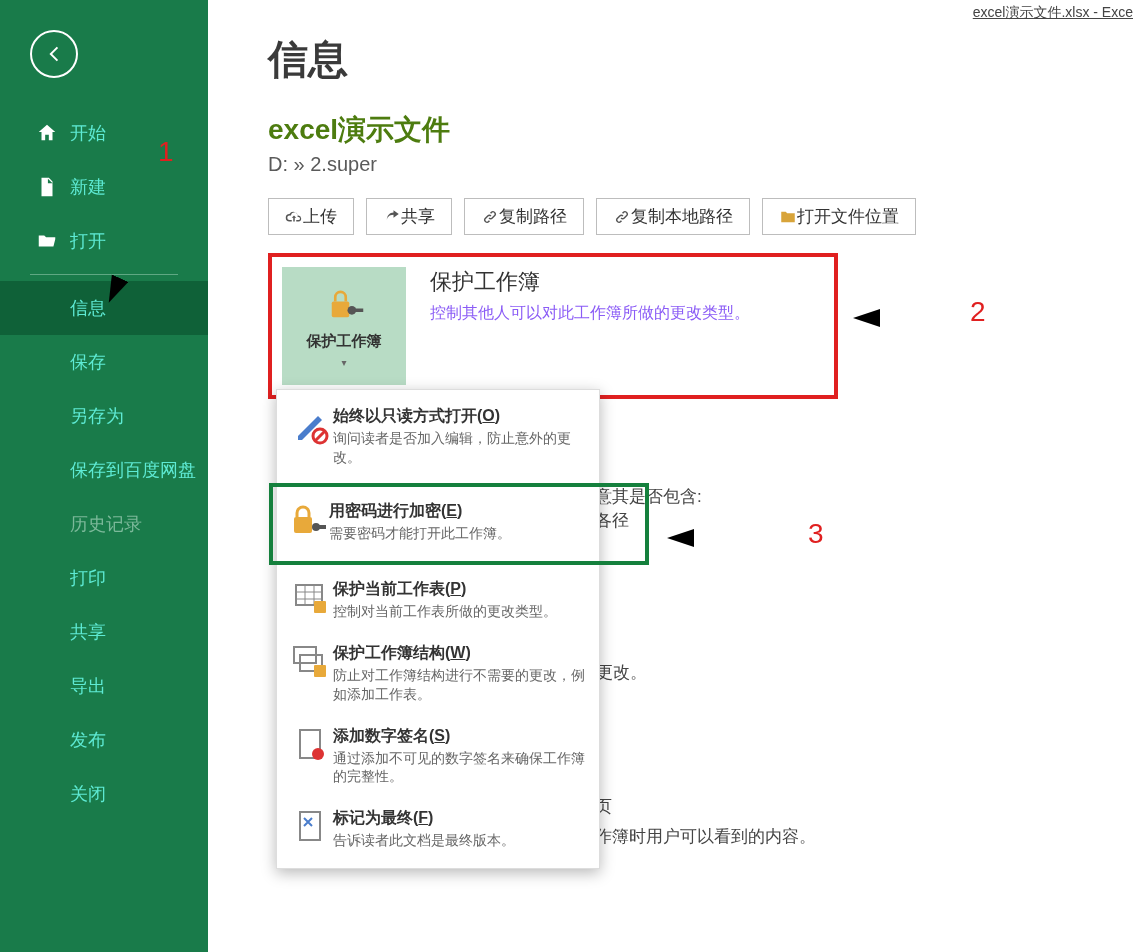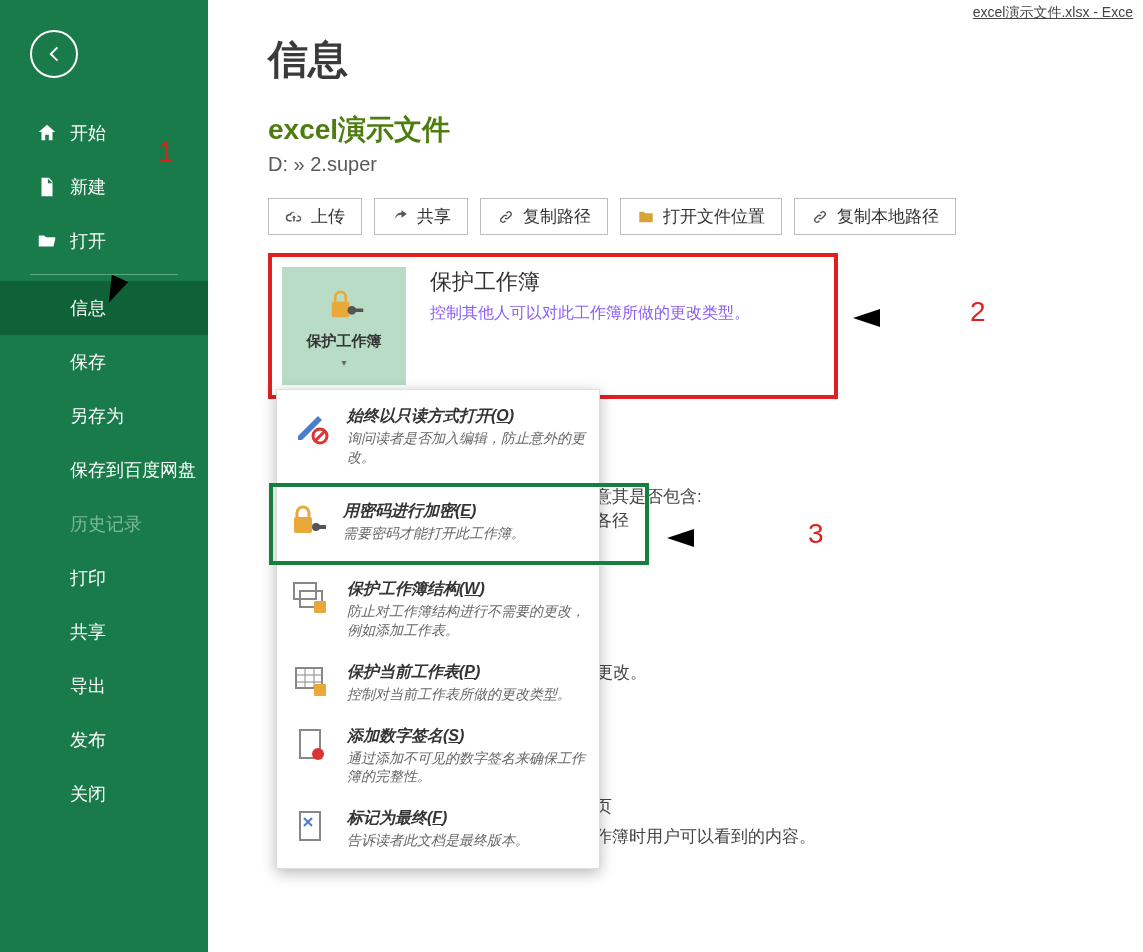--- a/index.html
+++ b/index.html
@@ -13,37 +13,37 @@
   }
   .back-btn {
     width:48px; height:48px; border:2px solid #fff; border-radius:50%;
     margin-left:30px; display:flex; align-items:center; justify-content:center;
     cursor:pointer; margin-bottom:28px;
   }
   .back-btn svg { width:22px; height:22px; fill:#fff; }
   .nav-item {
     display:flex; align-items:center; gap:12px;
     padding:15px 0 15px 36px; font-size:18px; cursor:pointer;
-    color:#ffffff;
+    color:#5eead4;
   }
   .nav-item.icon-only svg { width:22px; height:22px; fill:#fff; flex-shrink:0; }
   .nav-item.selected { background:#0f6138; }
   .nav-item.disabled { color:#7cb99a; cursor:default; }
   .nav-sep { border-top:1px solid #5fa883; margin:6px 30px 6px 30px; }
   .nav-text-only { padding-left:70px; }
   .content {
     position:absolute; left:208px; top:0; right:0; bottom:0;
     padding:32px 10px 0 60px;
   }
   .page-title { font-size:40px; color:#3a3a3a; margin-bottom:24px; }
   .file-title { font-size:28px; color:#4d7c0f; margin-bottom:4px; }
   .file-path  { font-size:20px; color:#5a5a5a; margin-bottom:22px; }
   .toolbar { display:flex; gap:12px; margin-bottom:18px; flex-wrap:wrap; }
   .tb-btn {
-    display:flex; align-items:center; gap:8px;
+    display:flex; align-items:center; 
     border:1px solid #bdbdbd; background:#fff; color:#333;
     padding:6px 16px; font-size:17px; cursor:pointer;
   }
   .tb-btn svg { width:18px; height:18px; fill:#555; }
   .protect-area { position:relative; }
   .protect-box {
     width:570px; border:4px solid #e02020;
     padding:10px 18px 10px 10px;
     display:flex; gap:24px; align-items:flex-start;
   }
@@ -59,23 +59,22 @@
   .protect-text p  { font-size:16px; color:#8b5cf6; }
   .dropdown {
     position:absolute; left:8px; top:136px;
     width:324px; background:#fff;
     box-shadow:0 4px 14px rgba(0,0,0,.28);
     border:1px solid #ddd;
     padding:6px 0;
     z-index:5;
   }
   .dd-item {
-    display:flex; gap:14px; padding:10px 8px 12px 14px; cursor:pointer;
+    display:flex; padding:10px 8px 12px 14px; cursor:pointer;
     border-bottom:0;
-    font-style:italic;
   }
   .dd-icon { width:42px; height:42px; flex-shrink:0; display:flex; align-items:flex-start; justify-content:center; }
   .dd-icon svg { width:40px; height:40px; }
   .dd-text h4 { font-size:16px; color:#333; font-weight:700; margin-bottom:2px; }
   .dd-text h4 .hotkey { text-decoration:underline; }
   .dd-text p { font-size:14px; color:#666; line-height:1.35; }
   .frag { position:absolute; font-size:17px; color:#444; z-index:1; white-space:nowrap; }
   
   .anno { position:absolute; pointer-events:none; z-index:20; }
   .anno-num { font-size:28px; color:#e02020; font-weight:400; }
@@ -160,30 +159,30 @@
         </svg>
       <span>共享</span>
     </button>
     <button class="tb-btn">
       <svg viewBox="0 0 24 24">
           <path d="M10 14a4 4 0 005.7 0l3-3a4 4 0 10-5.7-5.7l-1 1 1.5 1.5 1-1a2 2 0 112.8 2.8l-3 3a2 2 0 01-2.8 0zM14 10a4 4 0 00-5.7 0l-3 3a4 4 0 105.7 5.7l1-1-1.5-1.5-1 1a2 2 0 11-2.8-2.8l3-3a2 2 0 012.8 0z"></path>
         </svg>
       <span>复制路径</span>
     </button>
     <button class="tb-btn">
+      <svg viewBox="0 0 24 24">
+          <path d="M10 14a4 4 0 005.7 0l3-3a4 4 0 10-5.7-5.7l-1 1 1.5 1.5 1-1a2 2 0 112.8 2.8l-3 3a2 2 0 01-2.8 0zM14 10a4 4 0 00-5.7 0l-3 3a4 4 0 105.7 5.7l1-1-1.5-1.5-1 1a2 2 0 11-2.8-2.8l3-3a2 2 0 012.8 0z"></path>
+        </svg>
+      <span>复制本地路径</span>
+    </button>
+    <button class="tb-btn">
       <svg viewBox="0 0 24 24" style="fill:#d8a43a">
           <path d="M3 5h6l2 2h10v12H3z"></path>
         </svg>
       <span>打开文件位置</span>
-    </button>
-    <button class="tb-btn">
-      <svg viewBox="0 0 24 24">
-          <path d="M10 14a4 4 0 005.7 0l3-3a4 4 0 10-5.7-5.7l-1 1 1.5 1.5 1-1a2 2 0 112.8 2.8l-3 3a2 2 0 01-2.8 0zM14 10a4 4 0 00-5.7 0l-3 3a4 4 0 105.7 5.7l1-1-1.5-1.5-1 1a2 2 0 11-2.8-2.8l3-3a2 2 0 012.8 0z"></path>
-        </svg>
-      <span>复制本地路径</span>
     </button>
   </div>
 
   <div class="protect-area">
     <div class="protect-box">
       <div class="big-tile">
         <svg viewBox="0 0 48 48">
           <rect x="10" y="20" width="20" height="18" rx="2" fill="#e8a93a"></rect>
           <path d="M14 20v-5a6 6 0 1112 0v5" fill="none" stroke="#e8a93a" stroke-width="3"></path>
           <circle cx="33" cy="30" r="5" fill="#555"></circle>
@@ -232,44 +231,44 @@
           <div class="dd-text">
             <h4><span>用密码进行加密(</span><span class="hotkey">E</span><span>)</span></h4>
             <p>需要密码才能打开此工作簿。</p>
           </div>
         </div>
       </div>
 
       <div class="dd-item">
         <div class="dd-icon">
           <svg viewBox="0 0 40 40">
-              <rect x="2" y="4" width="22" height="16" fill="none" stroke="#888" stroke-width="2"></rect>
-              <rect x="8" y="12" width="22" height="16" fill="none" stroke="#888" stroke-width="2"></rect>
-              <rect x="22" y="22" width="12" height="12" rx="1" fill="#e8a93a"></rect>
-            </svg>
-        </div>
-        <div class="dd-text">
-          <h4><span>保护工作簿结构(</span><span class="hotkey">W</span><span>)</span></h4>
-          <p>防止对工作簿结构进行不需要的更改，例如添加工作表。</p>
-        </div>
-      </div>
-      <div class="dd-item">
-        <div class="dd-icon">
-          <svg viewBox="0 0 40 40">
               <rect x="4" y="6" width="26" height="20" fill="none" stroke="#888" stroke-width="2"></rect>
               <line x1="4" y1="13" x2="30" y2="13" stroke="#888"></line>
               <line x1="4" y1="20" x2="30" y2="20" stroke="#888"></line>
               <line x1="13" y1="6" x2="13" y2="26" stroke="#888"></line>
               <line x1="22" y1="6" x2="22" y2="26" stroke="#888"></line>
               <rect x="22" y="22" width="12" height="12" rx="1" fill="#e8a93a"></rect>
             </svg>
         </div>
         <div class="dd-text">
           <h4><span>保护当前工作表(</span><span class="hotkey">P</span><span>)</span></h4>
           <p>控制对当前工作表所做的更改类型。</p>
+        </div>
+      </div>
+      <div class="dd-item">
+        <div class="dd-icon">
+          <svg viewBox="0 0 40 40">
+              <rect x="2" y="4" width="22" height="16" fill="none" stroke="#888" stroke-width="2"></rect>
+              <rect x="8" y="12" width="22" height="16" fill="none" stroke="#888" stroke-width="2"></rect>
+              <rect x="22" y="22" width="12" height="12" rx="1" fill="#e8a93a"></rect>
+            </svg>
+        </div>
+        <div class="dd-text">
+          <h4><span>保护工作簿结构(</span><span class="hotkey">W</span><span>)</span></h4>
+          <p>防止对工作簿结构进行不需要的更改，例如添加工作表。</p>
         </div>
       </div>
       <div class="dd-item">
         <div class="dd-icon">
           <svg viewBox="0 0 40 40">
               <rect x="8" y="4" width="20" height="28" fill="none" stroke="#888" stroke-width="2"></rect>
               <circle cx="26" cy="28" r="6" fill="#d33"></circle>
             </svg>
         </div>
         <div class="dd-text">

